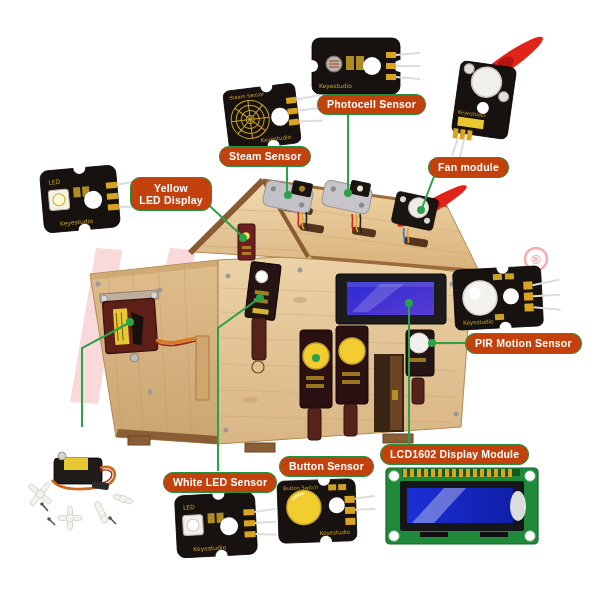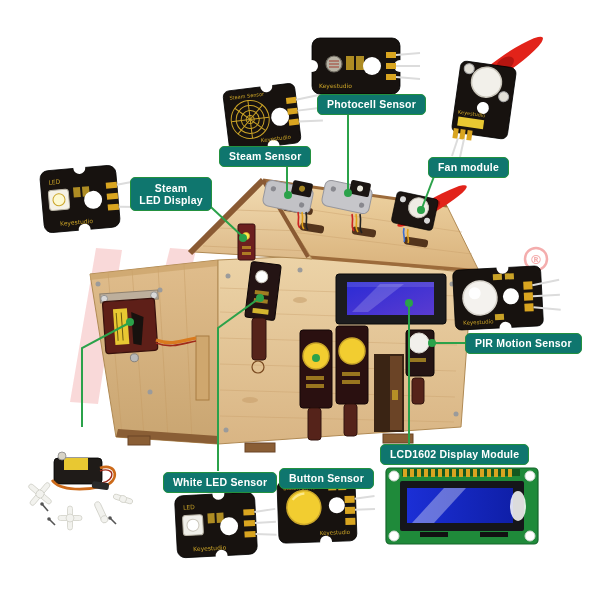--- a/index.html
+++ b/index.html
@@ -1,20 +1,20 @@
 <!DOCTYPE html>
 <html><head>
 <meta charset="utf-8">
 <style>
   html,body{margin:0;padding:0;background:#ffffff;}
   #stage{position:relative;width:600px;height:600px;background:#ffffff;overflow:hidden;
          font-family:"Liberation Sans", sans-serif;}
   #scene{position:absolute;left:0;top:0;}
-  .badge{position:absolute;background:#0f766e;color:#ffffff;font-weight:bold;
-         font-size:10.5px;line-height:1.15;padding:3px 9px 4px;border-radius:5px;
+  .badge{position:absolute;background:#c2410c;color:#ffffff;font-weight:bold;
+         font-size:10.5px;line-height:1.15;padding:3px 9px 4px;border-radius:10px;
          white-space:nowrap;letter-spacing:.2px;border:1px solid #23913f;
          font-family:"Liberation Sans", sans-serif;}
   .badge.two-line{text-align:center;white-space:normal;width:64px;padding:4px 8px;}
   .pcbtext{font-family:"DejaVu Sans", sans-serif;fill:#c9a227;}
 </style>
 </head>
 <body>
 
 <div id="stage">
 <svg id="scene" width="600" height="600" viewBox="0 0 600 600">
@@ -460,20 +460,20 @@
     <ellipse cx="56" cy="0" rx="8" ry="15" fill="#ffffff" opacity="0.85"></ellipse>
     <rect x="-42" y="26" width="28" height="5" fill="#111111"></rect>
     <rect x="18" y="26" width="28" height="5" fill="#111111"></rect>
   </g>
 </svg>
 
   <div class="badge" style="left:219px;top:146px;">Steam Sensor</div>
   <div class="badge" style="left:317px;top:94px;">Photocell Sensor</div>
   <div class="badge" style="left:428px;top:141px;margin-top:16px;">Fan module</div>
   <div class="badge two-line" style="left:130px;top:177px;">
-    <div>Steam</div>
+    <div>Yellow</div>
     <div>LED Display</div>
   </div>
   <div class="badge" style="left:465px;top:333px;">PIR Motion Sensor</div>
   <div class="badge" style="left:163px;top:472px;">White LED Sensor</div>
-  <div class="badge" style="left:279px;top:456px;margin-top:12px;">Button Sensor</div>
+  <div class="badge" style="left:279px;top:456px;">Button Sensor</div>
   <div class="badge" style="left:380px;top:444px;">LCD1602 Display Module</div>
 </div>
 
 </body></html>

